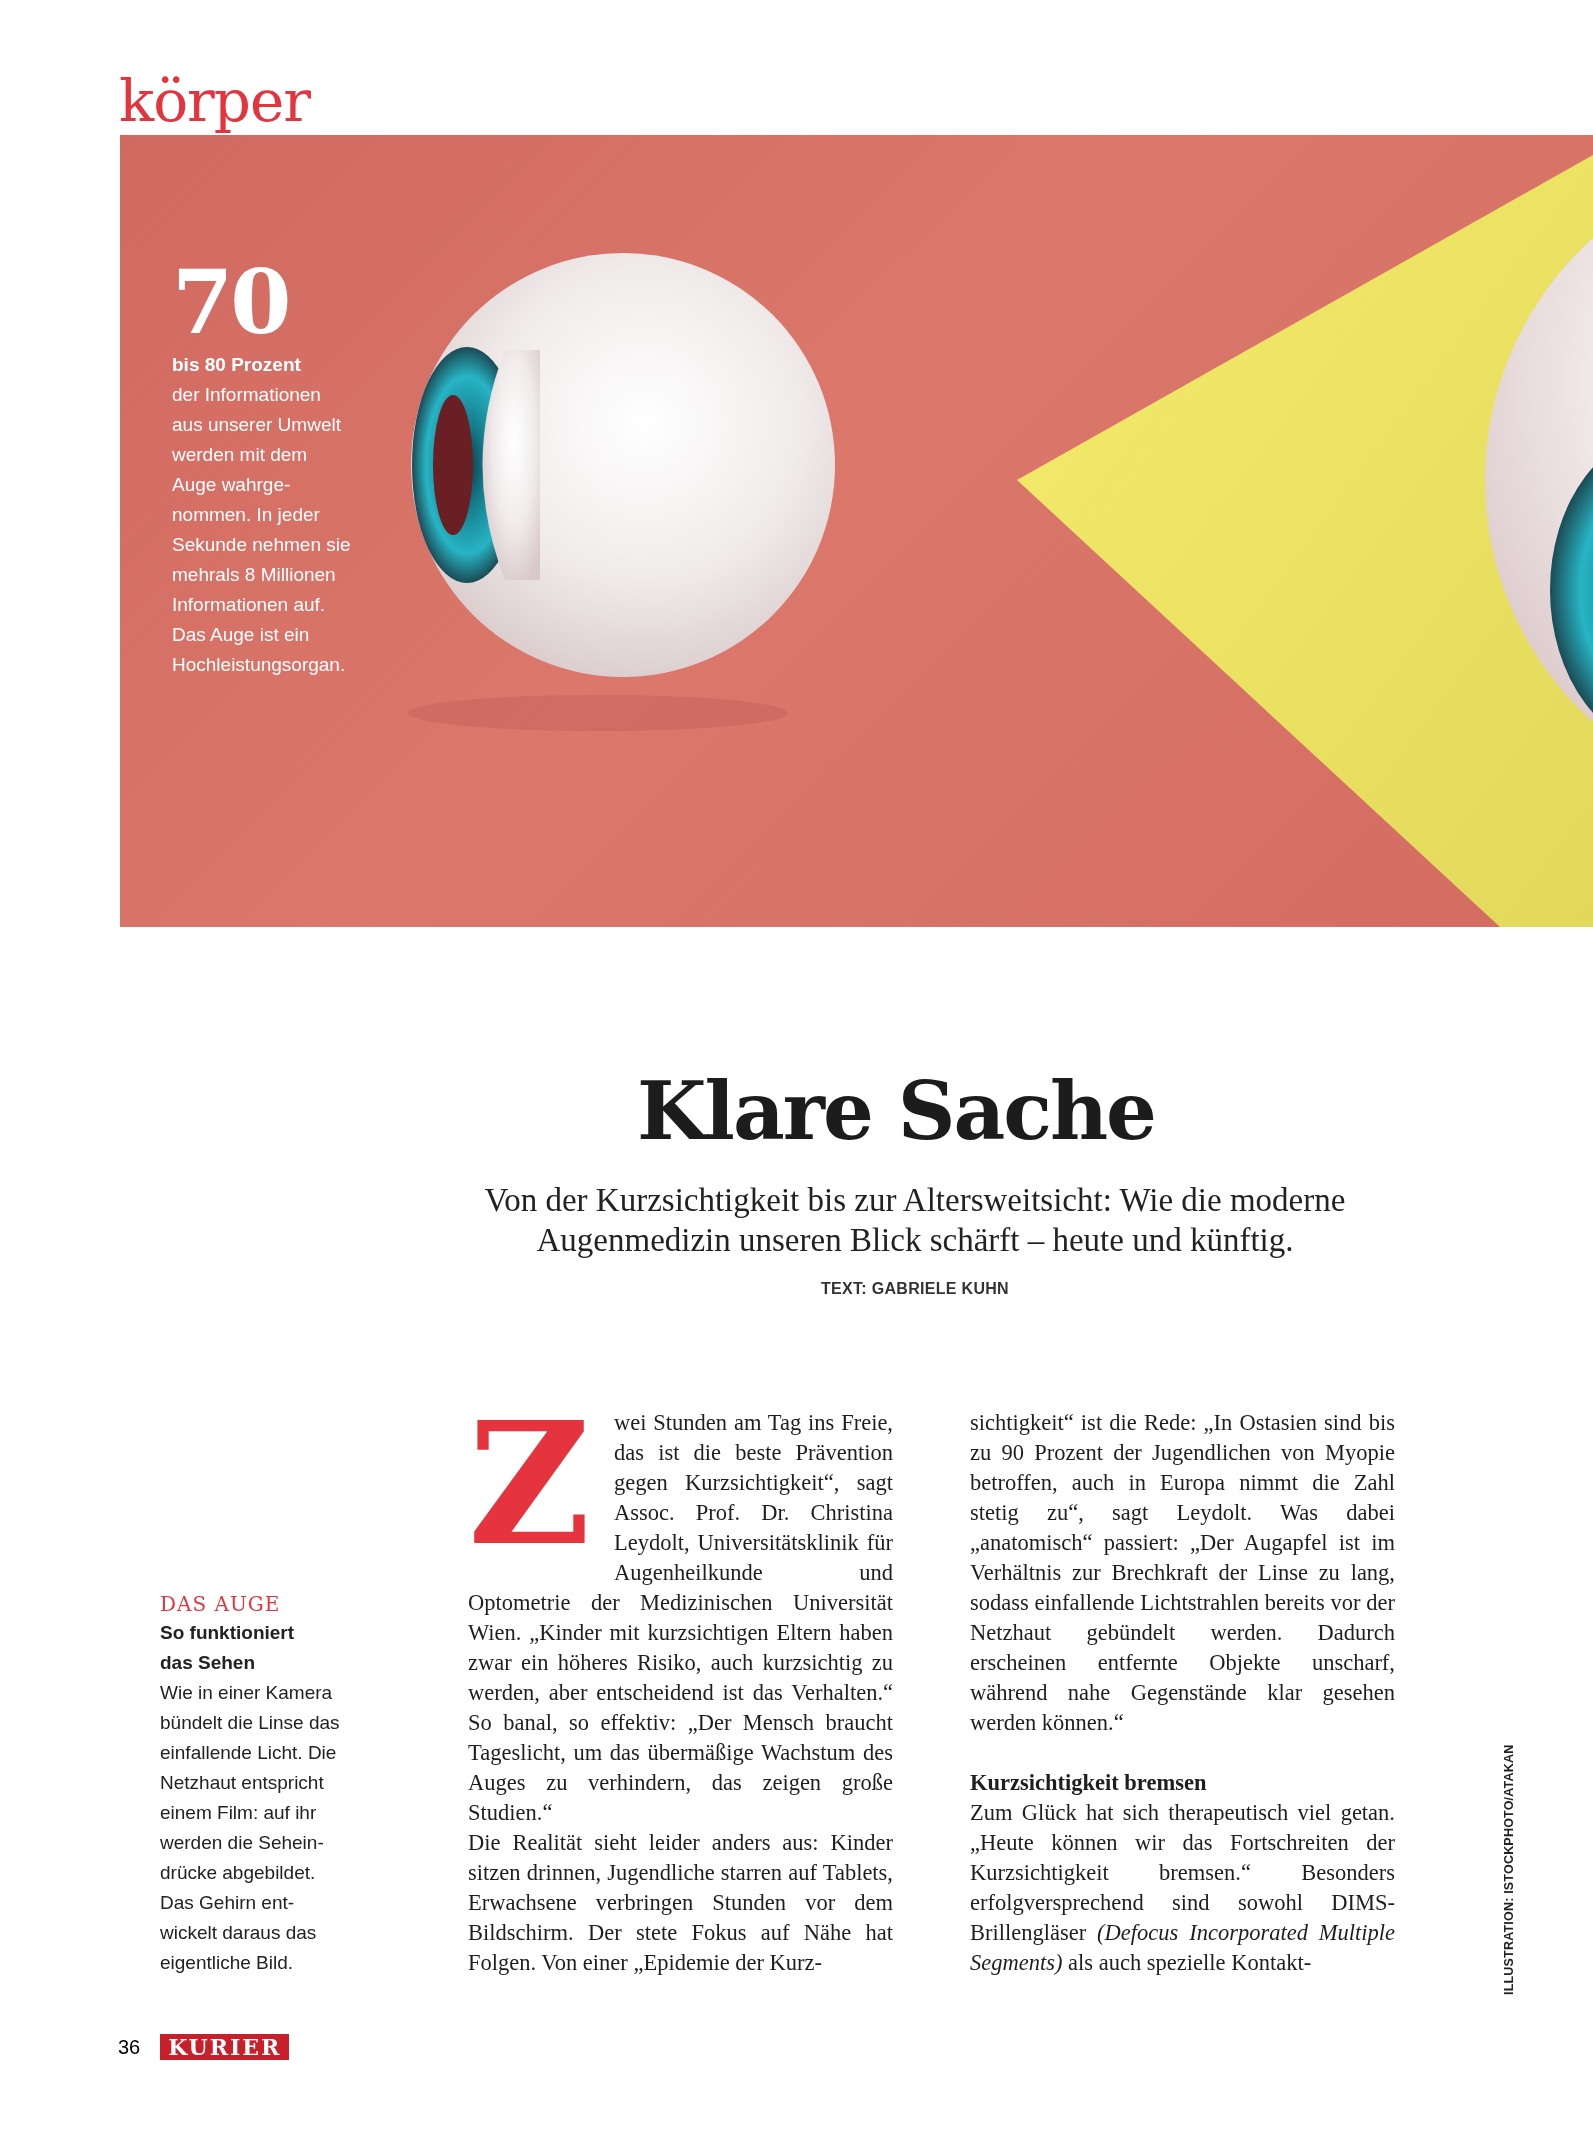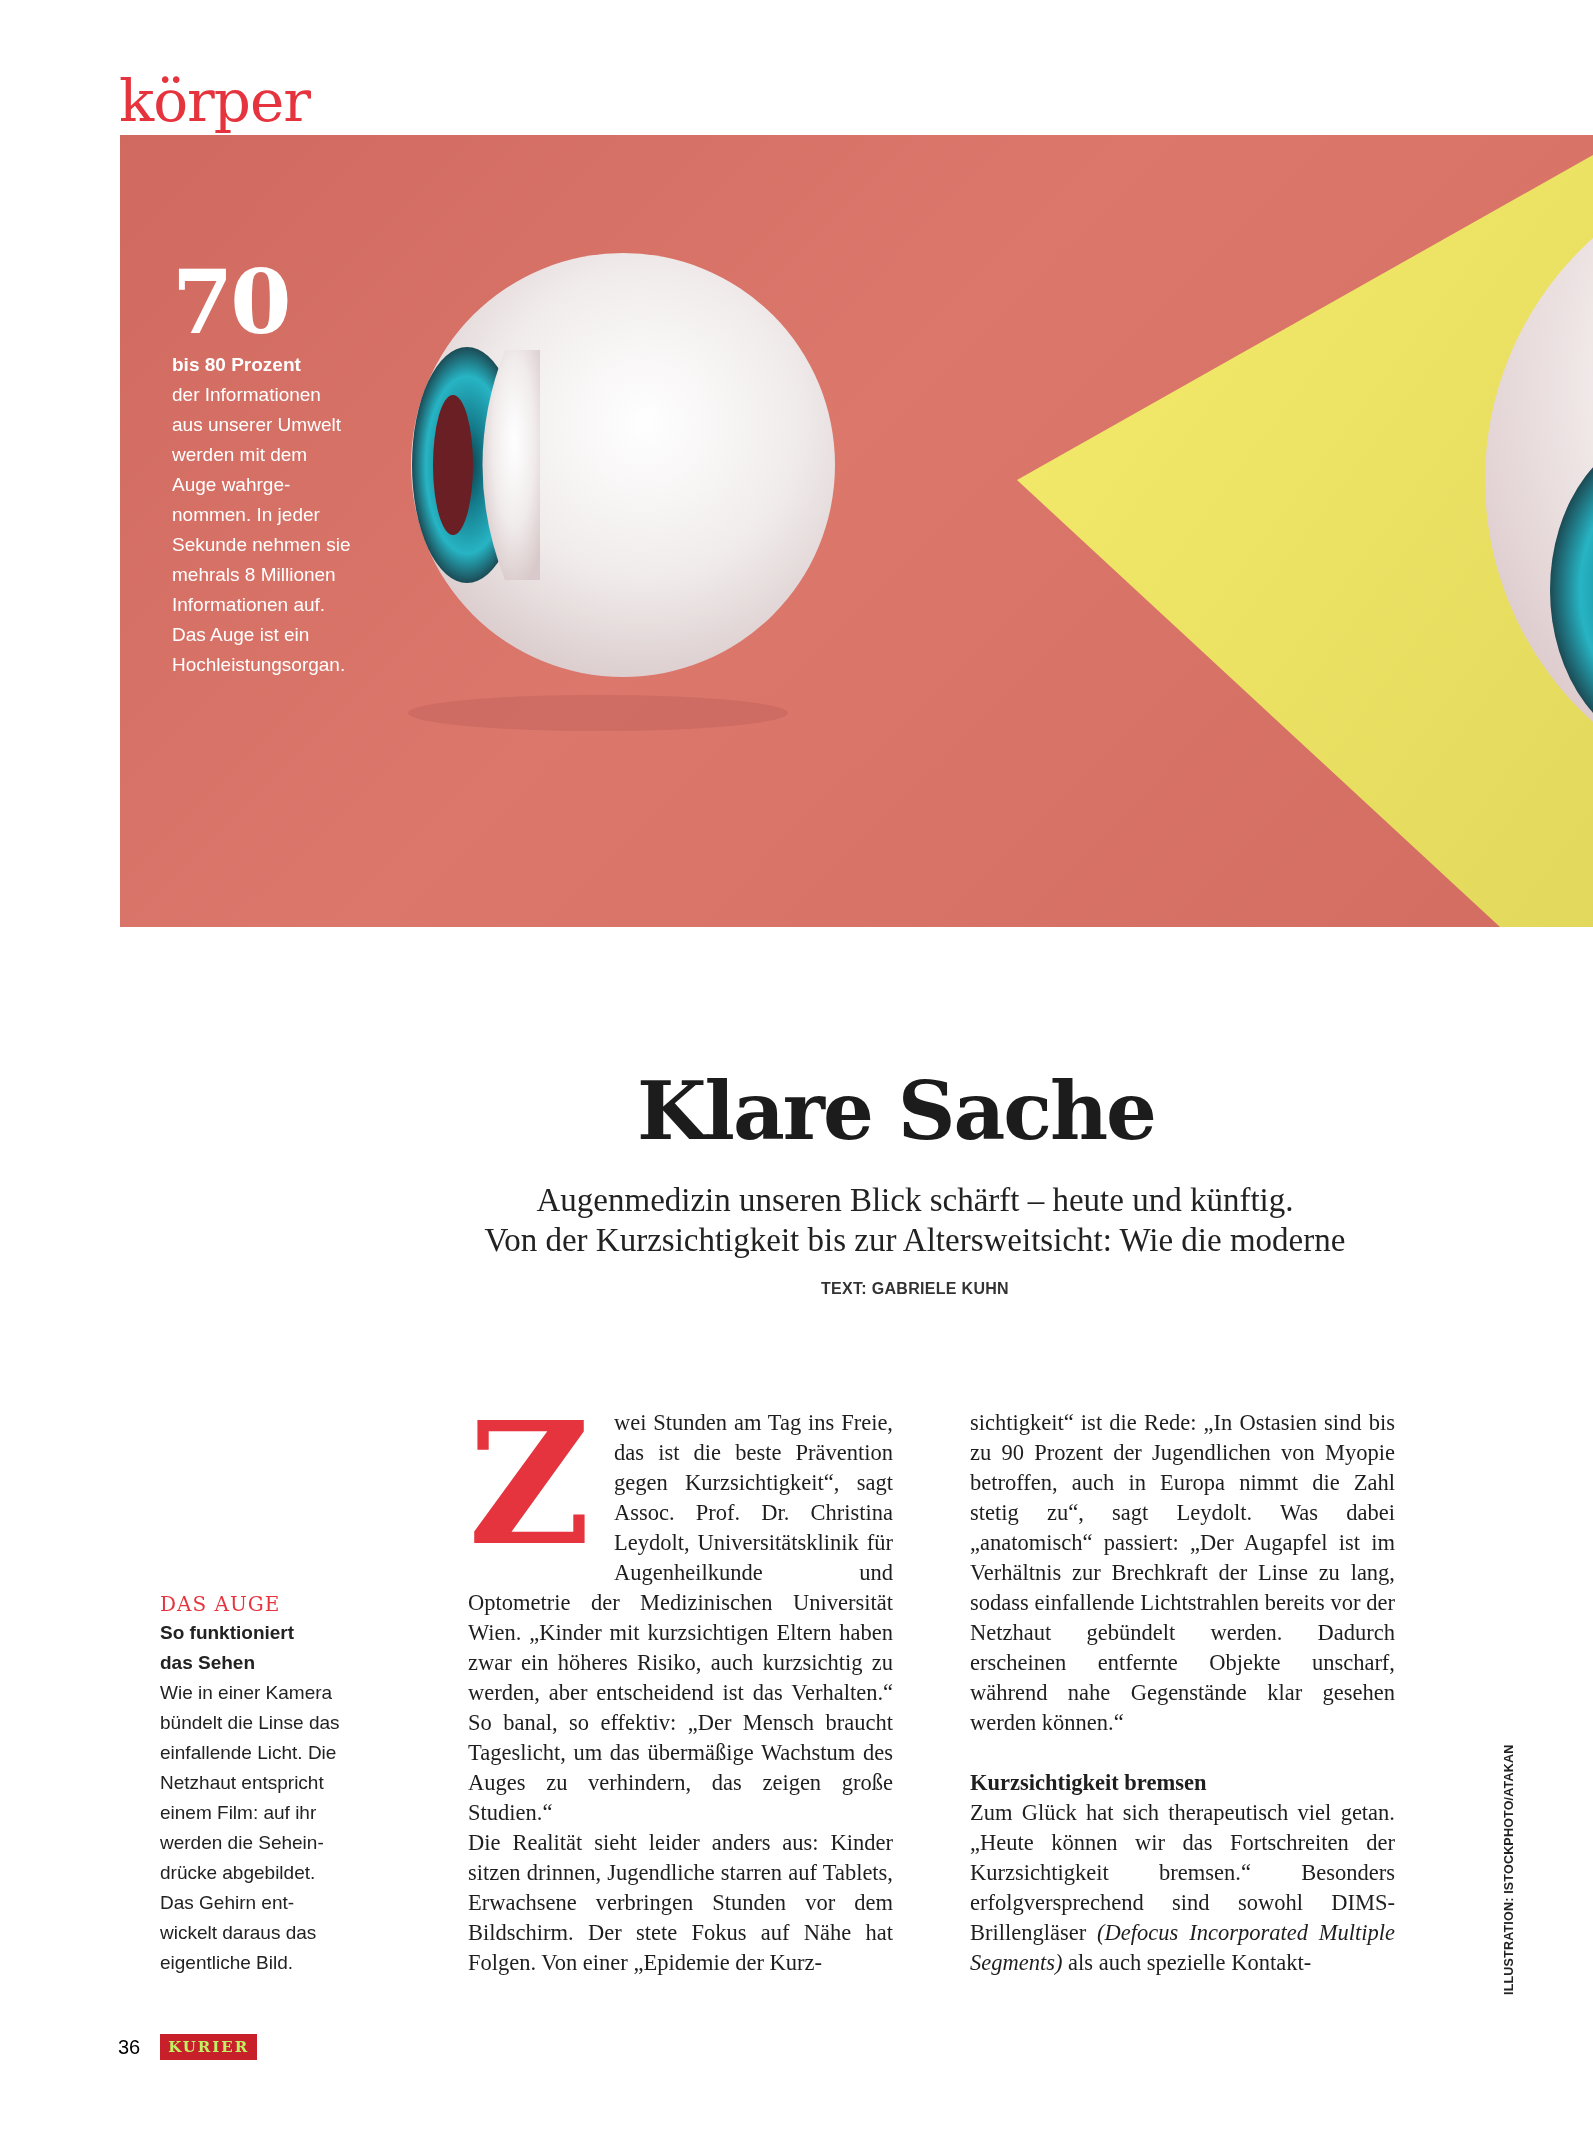--- a/index.html
+++ b/index.html
@@ -66,22 +66,22 @@
 
     .credit {
       position: absolute; left: 1502px; top: 1995px; transform-origin: left top; transform: rotate(-90deg);
       font-family: "Liberation Sans", sans-serif; font-size: 12.5px; font-weight: bold; color: #222;
       white-space: nowrap; letter-spacing: 0.2px;
     }
 
     .footer { position: absolute; left: 118px; top: 2034px; display: flex; align-items: center; gap: 20px; }
     .page-number { font-family: "Liberation Sans", sans-serif; font-size: 20px; color: #000000; }
     .brand-logo {
-      background: #c8202a; color: #bef264; font-family: "DejaVu Serif", serif; font-weight: bold;
-      font-size: 15px; letter-spacing: 2px; padding: 2px 8px; line-height: 22px;
+      background: #c8202a; color: #ffffff; font-family: "DejaVu Serif", serif; font-weight: bold;
+      font-size: 22px; letter-spacing: 2px; padding: 2px 8px; line-height: 22px;
     }
   </style>
 </head>
 <body>
 
 <div class="page">
 
   <div class="section-label">körper</div>
 
   <div class="hero">
@@ -130,22 +130,22 @@
     <div class="stat-text">Sekunde nehmen sie</div>
     <div class="stat-text">mehrals 8 Millionen</div>
     <div class="stat-text">Informationen auf.</div>
     <div class="stat-text">Das Auge ist ein</div>
     <div class="stat-text">Hochleistungsorgan.</div>
   </div>
 
   <h1 class="headline">Klare Sache</h1>
 
   <div class="subhead">
+    <div>Von der Kurzsichtigkeit bis zur Altersweitsicht: Wie die moderne</div>
     <div>Augenmedizin unseren Blick schärft – heute und künftig.</div>
-    <div>Von der Kurzsichtigkeit bis zur Altersweitsicht: Wie die moderne</div>
   </div>
 
   <div class="byline">TEXT: GABRIELE KUHN</div>
 
   <div class="sidebar-box">
     <div class="sidebar-kicker">DAS AUGE</div>
     <div class="sidebar-title">So funktioniert</div>
     <div class="sidebar-title">das Sehen</div>
     <div class="sidebar-text">Wie in einer Kamera bündelt die Linse das einfallende Licht. Die Netzhaut entspricht einem Film: auf ihr werden die Sehein­drücke abgebildet. Das Gehirn ent­wickelt daraus das eigentliche Bild.</div>
   </div>

